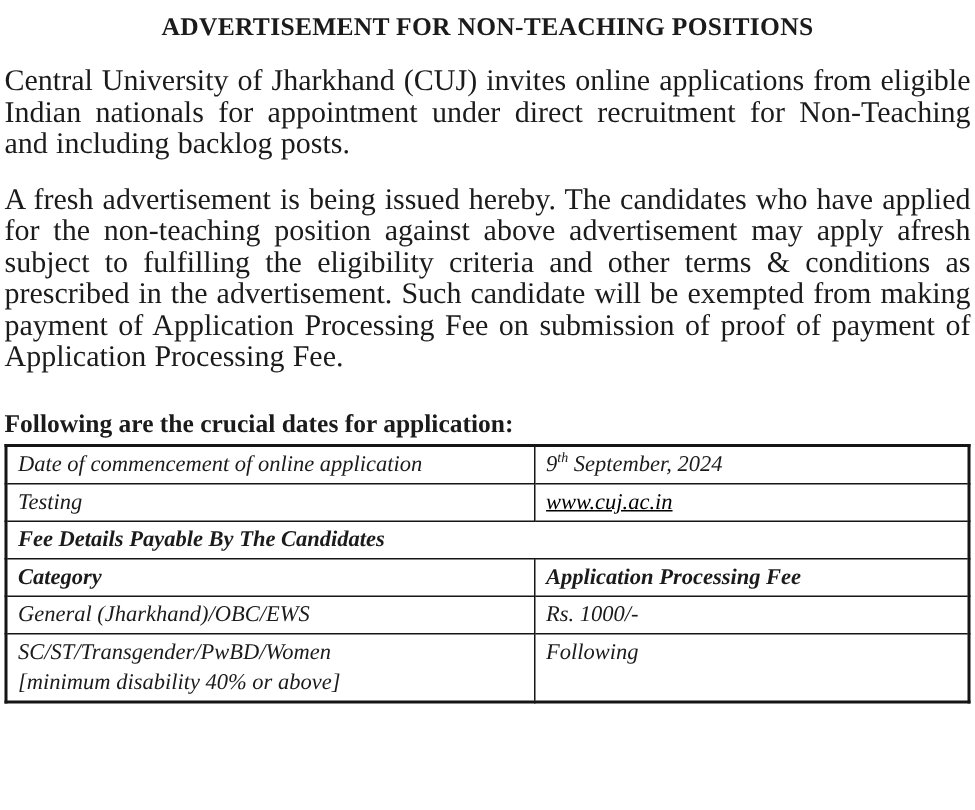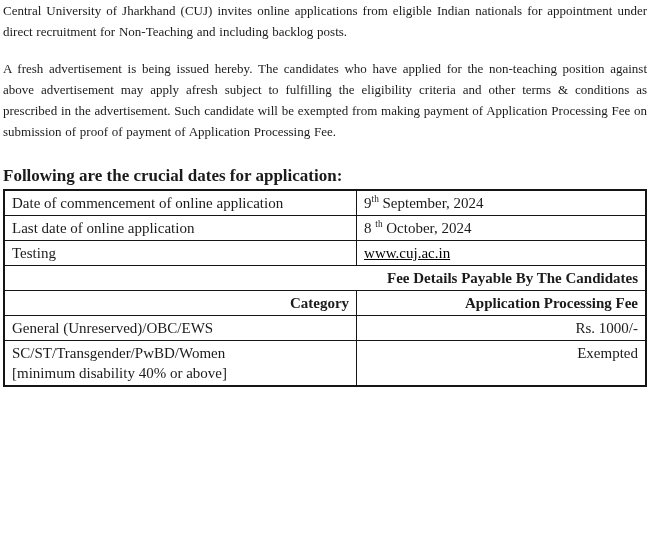--- a/index.html
+++ b/index.html
@@ -20,21 +20,21 @@
   }
   .doc-title {
     margin: 8px 0 16px 0;
     text-align: center;
     font-size: 17px;
     font-weight: bold;
     letter-spacing: 0.2px;
   }
   .para {
     margin: 0 0 16px 0;
-    font-size: 13px;
+    font-size: 20px;
     line-height: 21px;
     text-align: justify;
     word-spacing: 0.5px;
   }
   .crucial-heading {
     margin: 24px 0 3px 0;
     font-size: 17px;
     font-weight: bold;
   }
   table.adv-table {
@@ -42,73 +42,71 @@
     border-collapse: collapse;
     table-layout: fixed;
     font-size: 15px;
     line-height: 20px;
     border: 2px solid #151515;
   }
   table.adv-table td {
     border: 1.5px solid #151515;
     padding: 2px 7px;
     vertical-align: top;
+    font-style: italic;
   }
   td.label-col { width: 52.5%; }
-  td.center { text-align: right; }
+  td.center { text-align: left; }
   td.bold { font-weight: bold; }
   .sup {
     vertical-align: super;
     font-size: 0.62em;
     line-height: 0;
   }
   a.site-link {
     color: #000000;
     text-decoration: underline;
     cursor: pointer;
   }
 </style>
 </head>
 <body>
 
 <div class="page">
 
+  <h1 class="doc-title">ADVERTISEMENT FOR NON-TEACHING POSITIONS</h1>
 
   <p class="para">Central University of Jharkhand (CUJ) invites online applications from eligible Indian nationals for appointment under direct recruitment for Non-Teaching and including backlog posts.</p>
 
 
   <p class="para">A fresh advertisement is being issued hereby. The candidates who have applied for the non-teaching position against above advertisement may apply afresh subject to fulfilling the eligibility criteria and other terms &amp; conditions as prescribed in the advertisement. Such candidate will be exempted from making payment of Application Processing Fee on submission of proof of payment of Application Processing Fee.</p>
 
   <div class="crucial-heading">Following are the crucial dates for application:</div>
 
   <table class="adv-table">
     <tbody>
       <tr>
         <td class="label-col">Date of commencement of online application</td>
         <td><span>9</span><span class="sup">th</span><span> September, 2024</span></td>
       </tr>
       <tr>
-        <td class="label-col">Last date of online application</td>
-        <td><span>8 </span><span class="sup">th</span><span> October, 2024</span></td>
-      </tr>
-      <tr>
         <td class="label-col">Testing</td>
         <td><a class="site-link">www.cuj.ac.in</a></td>
       </tr>
       <tr>
         <td colspan="2" class="center bold">Fee Details Payable By The Candidates</td>
       </tr>
       <tr>
         <td class="label-col center bold">Category</td>
         <td class="center bold">Application Processing Fee</td>
       </tr>
       <tr>
-        <td class="label-col">General (Unreserved)/OBC/EWS</td>
+        <td class="label-col">General (Jharkhand)/OBC/EWS</td>
         <td class="center">Rs. 1000/-</td>
       </tr>
       <tr>
         <td class="label-col"><span>SC/ST/Transgender/PwBD/Women</span><br><span>[minimum disability 40% or above]</span></td>
-        <td class="center">Exempted</td>
+        <td class="center">Following</td>
       </tr>
     </tbody>
   </table>
 
 </div>
 
 </body></html>

